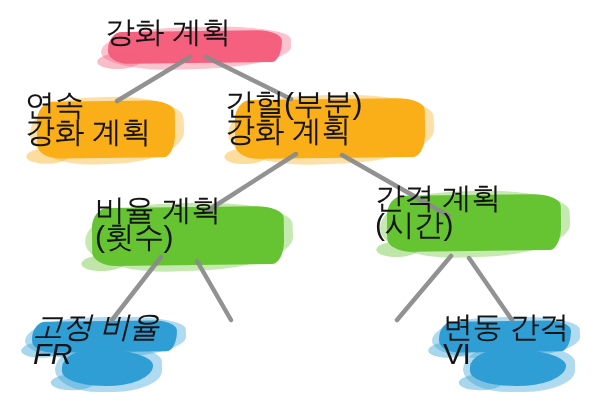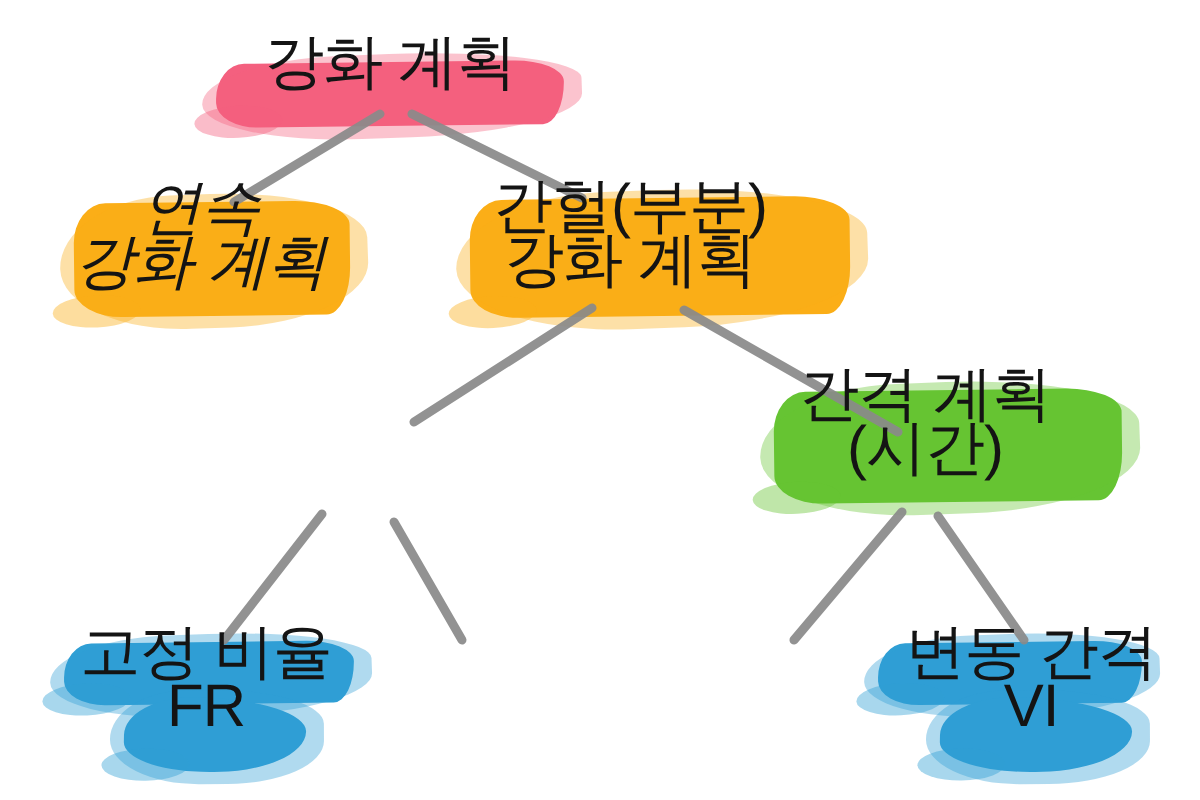--- a/index.html
+++ b/index.html
@@ -24,21 +24,20 @@
     stroke: #8a8a8a;
     stroke-width: 4.5;
     stroke-linecap: round;
     fill: none;
     opacity: .93;
   }
 
   
   .node {
     position: absolute;
-    text-align: center;
     white-space: nowrap;
   }
   .node .line {
     position: relative;
     z-index: 3;
     display: block;
     font-size: 30px;
     line-height: 27px;
     font-weight: 500;
     letter-spacing: -0.5px;
@@ -78,34 +77,34 @@
   
   .c-pink   { background: #f4607f; }
   .c-orange { background: #fbae17; }
   .c-green  { background: #66c433; }
   .c-blue   { background: #2f9fd5; }
 
   
   #n-root         { left: 105px; top: 18px;  width: 180px; }
   #n-root .s1     { left: 3px;  right: 3px;   top: 13px; height: 32px; }
 
-  #n-continuous   { left: 25px;  top: 91px;  width: 150px; font-style: italic; }
+  #n-continuous   { left: 25px;  top: 91px;  width: 150px; }
   #n-continuous .s1 { left: 12px; right: 0;   top: 10px; height: 57px; }
   #n-continuous .line:first-of-type { transform: translateX(26px); }
 
   #n-intermittent { left: 225px; top: 90px;  width: 180px; }
   #n-intermittent .s1 { left: 10px; right: -20px; top: 9px; height: 59px; }
 
   #n-ratio        { left: 95px;  top: 196px; width: 175px; }
   #n-ratio .s1    { left: -3px; right: -14px; top: 11px; height: 58px; }
 
   #n-interval     { left: 375px; top: 184px; width: 175px; }
   #n-interval .s1 { left: 12px; right: -11px; top: 11px; height: 56px; }
 
-  #n-fr           { left: 33px;  top: 313px; width: 140px; }
+  #n-fr           { left: 33px;  top: 313px; width: 140px; font-style: italic; }
   #n-fr .s1       { left: -1px; right: -4px;  top: 8px;  height: 31px; }
   #n-fr .s2       { left: 29px; width: 91px;  top: 36px; height: 37px; }
 
   #n-vr           { left: 165px; top: 313px; width: 140px; }
   #n-vr .s1       { left: 2px;  right: 3px;   top: 8px;  height: 31px; }
   #n-vr .s2       { left: 27px; width: 104px; top: 36px; height: 37px; }
 
   #n-fi           { left: 322px; top: 313px; width: 140px; }
   #n-fi .s1       { left: -3px; right: -6px;  top: 8px;  height: 31px; }
   #n-fi .s2       { left: 29px; width: 92px;  top: 36px; height: 37px; }
@@ -140,20 +139,25 @@
     <span class="line">연속</span>
     <span class="line">강화 계획</span>
   </div>
 
   <div class="node" id="n-intermittent">
     <span class="stroke s1 c-orange" style="background: rgb(251, 174, 23);"></span>
     <span class="line">간헐(부분)</span>
     <span class="line">강화 계획</span>
   </div>
 
+  <div class="node" id="n-ratio">
+    <span class="stroke s1 c-green" style="background: rgb(102, 196, 51);"></span>
+    <span class="line">비율 계획</span>
+    <span class="line">(횟수)</span>
+  </div>
 
   <div class="node" id="n-interval">
     <span class="stroke s1 c-green" style="background: rgb(102, 196, 51);"></span>
     <span class="line">간격 계획</span>
     <span class="line">(시간)</span>
   </div>
 
   <div class="node" id="n-fr">
     <span class="stroke s1 c-blue" style="background: rgb(47, 159, 213);"></span>
     <span class="stroke s2 c-blue" style="background: rgb(47, 159, 213);"></span>

